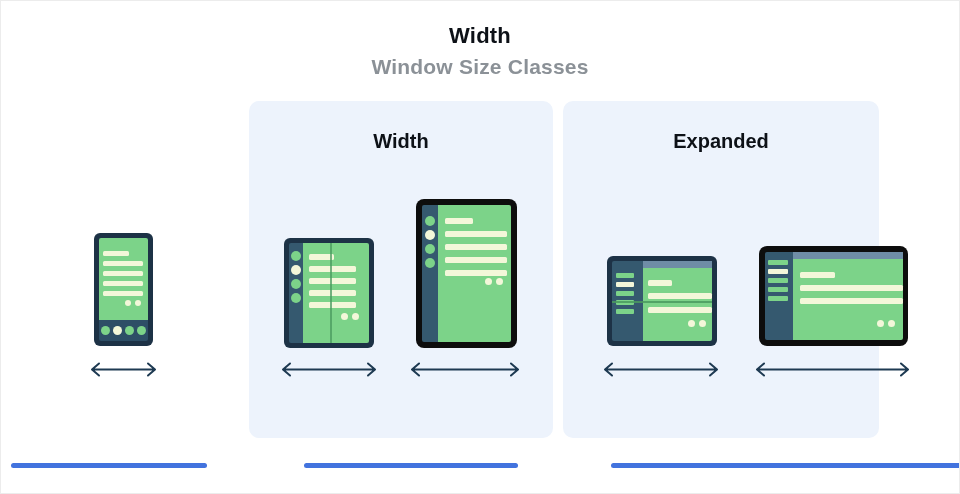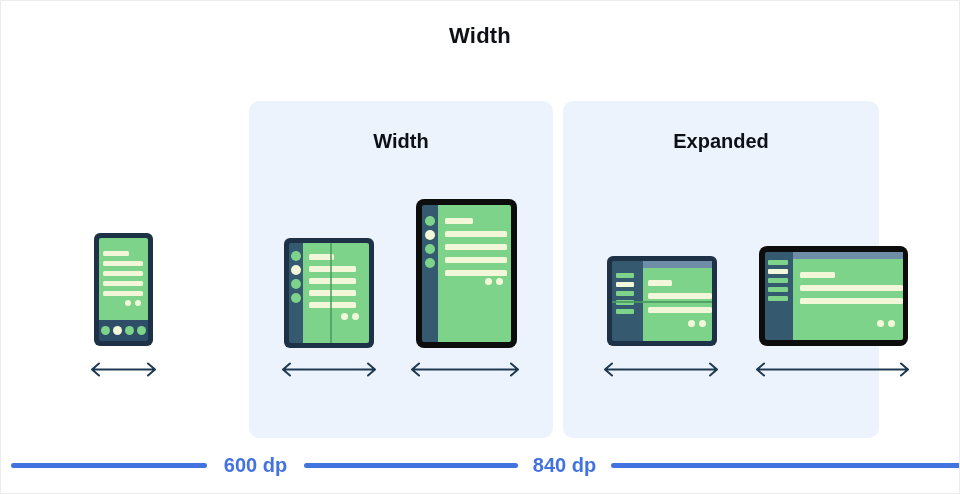--- a/index.html
+++ b/index.html
@@ -83,20 +83,21 @@
   .ruler-label{position:absolute;top:453px;text-align:center;font-size:20px;font-weight:bold;color:var(--blue);}
   #bp600{left:206px;width:97px;} #bp840{left:517px;width:93px;}
 </style>
 </head>
 <body>
 
 <div class="canvas">
 
   <div class="hdr">
     <div class="hdr-title">Width</div>
+    <div class="hdr-sub">Window Size Classes</div>
   </div>
 
   <div class="panel" id="panel-medium">
     <div class="panel-title">Width</div>
   </div>
   <div class="panel" id="panel-expanded">
     <div class="panel-title">Expanded</div>
   </div>
 
   <div class="device" id="phone">
@@ -211,18 +212,16 @@
     <path d="M9 2.5 L2 8.5 L9 14.5 M3 8.5 H107 M101 2.5 L108 8.5 L101 14.5" fill="none" stroke="currentColor" stroke-width="2" stroke-linecap="round" stroke-linejoin="round"></path>
   </svg>
   <svg class="arrow" style="left:602px" width="116" height="17" viewBox="0 0 116 17">
     <path d="M9 2.5 L2 8.5 L9 14.5 M3 8.5 H113 M107 2.5 L114 8.5 L107 14.5" fill="none" stroke="currentColor" stroke-width="2" stroke-linecap="round" stroke-linejoin="round"></path>
   </svg>
   <svg class="arrow" style="left:754px" width="155" height="17" viewBox="0 0 155 17">
     <path d="M9 2.5 L2 8.5 L9 14.5 M3 8.5 H152 M146 2.5 L153 8.5 L146 14.5" fill="none" stroke="currentColor" stroke-width="2" stroke-linecap="round" stroke-linejoin="round"></path>
   </svg>
 
   <div class="ruler-seg" id="seg1"></div>
-  <div class="ruler-label" id="bp600">600 dp</div>
   <div class="ruler-seg" id="seg2"></div>
-  <div class="ruler-label" id="bp840">840 dp</div>
   <div class="ruler-seg" id="seg3"></div>
 
 </div>
 
 </body></html>

